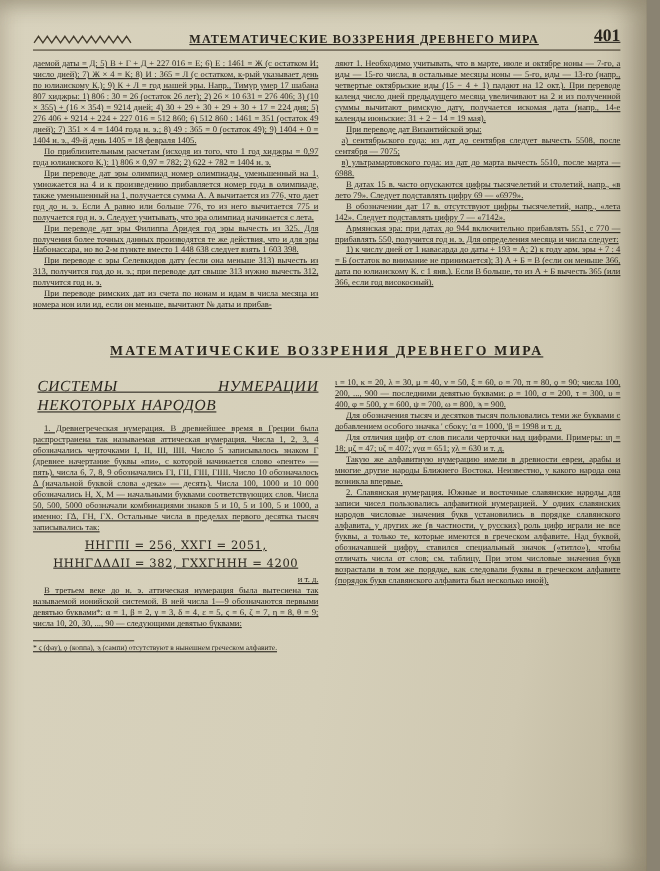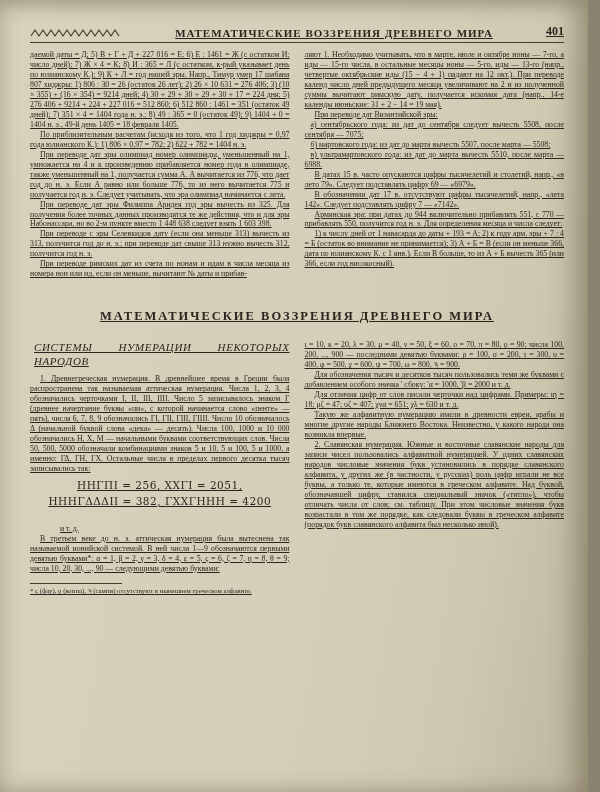--- a/index.html
+++ b/index.html
@@ -22,46 +22,46 @@
     display:flex; align-items:flex-end; gap:10px;
     border-bottom:1px solid #453d2e;
     padding-bottom:3px;
   }
   .ornament { flex:0 0 auto; margin-bottom:1px; }
   .running-title {
     flex:1; text-align:center;
     font-weight:bold; font-size:11px; letter-spacing:1px;
     white-space:nowrap; overflow:hidden;
   }
-  .page-number { font-weight:bold; font-size:12px; }
+  .page-number { font-weight:bold; font-size:16px; }
   .columns { display:flex; gap:15px; margin-top:7px; }
   .col {
     flex:1 1 0; min-width:0;
     font-size:7.8px; line-height:1.28;
     text-align:justify;
   }
   .col p { text-indent:10px; margin:0; }
   .col p.noindent { text-indent:0; }
   .col p.hang { text-indent:6px; }
   .mid-title {
     text-align:center; font-weight:bold;
     font-size:12.5px; letter-spacing:2px;
     margin:30px 0 16px 0;
     white-space:nowrap;
   }
   .subsec {
-    font-style:italic; font-size:11px; letter-spacing:0.6px;
+    font-style:italic; font-size:14px; letter-spacing:0.6px;
     margin:0 0 6px 4px;
   }
   .formula {
     text-align:center; font-size:10.5px; line-height:1.5;
-    margin:4px 0 14px 0; letter-spacing:0.5px;
+    margin:4px 0 2px 0; letter-spacing:0.5px;
     font-family:"DejaVu Serif",serif;
   }
-  .etc { text-align:left; font-size:7.8px; margin-bottom:3px;padding-left:30px; }
+  .etc { text-align:right; font-size:7.8px; margin-bottom:3px;padding-left:30px; }
   .footnote {
     position:relative; margin-top:10px; padding-top:4px;
     font-size:6.8px; line-height:1.3; text-align:left;
   }
   .footnote::before {
     content:""; position:absolute; top:0; left:0; width:92px;
     border-top:1px solid #453d2e;
   }
 </style>
 </head>
@@ -83,21 +83,20 @@
       <p>По приблизительным расчетам (исходя из того, что 1 год хиджры = 0,97 года юлианского К.): 1) 806 × 0,97 = 782; 2) 622 + 782 = 1404 н. э.</p>
       <p>При переводе дат эры олимпиад номер олимпиады, уменьшенный на 1, умножается на 4 и к произведению прибавляется номер года в олимпиаде, также уменьшенный на 1, получается сумма А. А вычитается из 776, что дает год до н. э. Если А равно или больше 776, то из него вычитается 775 и получается год н. э. Следует учитывать, что эра олимпиад начинается с лета.</p>
       <p>При переводе дат эры Филиппа Аридея год эры вычесть из 325. Для получения более точных данных производятся те же действия, что и для эры Набонассара, но во 2-м пункте вместо 1 448 638 следует взять 1 603 398.</p>
       <p>При переводе с эры Селевкидов дату (если она меньше 313) вычесть из 313, получится год до н. э.; при переводе дат свыше 313 нужно вычесть 312, получится год н. э.</p>
       <p>При переводе римских дат из счета по нонам и идам в числа месяца из номера нон или ид, если он меньше, вычитают № даты и прибав-</p>
     </div>
     <div class="col">
       <p class="noindent">ляют 1. Необходимо учитывать, что в марте, июле и октябре ноны — 7-го, а иды — 15-го числа, в остальные месяцы ноны — 5-го, иды — 13-го (напр., четвертые октябрьские иды (15 − 4 + 1) падают на 12 окт.). При переводе календ число дней предыдущего месяца увеличивают на 2 и из полученной суммы вычитают римскую дату, получается искомая дата (напр., 14-е календы июньские: 31 + 2 − 14 = 19 мая).</p>
       <p>При переводе дат Византийской эры:</p>
       <p class="hang">а) сентябрьского года: из дат до сентября следует вычесть 5508, после сентября — 7075;</p>
-      <p class="hang">б) мартовского года: из дат до марта вычесть 5507, после марта — 5508;</p>
       <p class="hang">в) ультрамартовского года: из дат до марта вычесть 5510, после марта — 6988.</p>
       <p>В датах 15 в. часто опускаются цифры тысячелетий и столетий, напр., «в лето 79». Следует подставлять цифру 69 — «6979».</p>
       <p>В обозначении дат 17 в. отсутствуют цифры тысячелетий, напр., «лета 142». Следует подставлять цифру 7 — «7142».</p>
       <p>Армянская эра: при датах до 944 включительно прибавлять 551, с 770 — прибавлять 550, получится год н. э. Для определения месяца и числа следует:</p>
       <p>1) к числу дней от 1 навасарда до даты + 193 = А; 2) к году арм. эры + 7 : 4 = Б (остаток во внимание не принимается); 3) А + Б = В (если он меньше 366, дата по юлианскому К. с 1 янв.). Если В больше, то из А + Б вычесть 365 (или 366, если год високосный).</p>
     </div>
   </div>
 
   <h1 class="mid-title">МАТЕМАТИЧЕСКИЕ ВОЗЗРЕНИЯ ДРЕВНЕГО МИРА</h1>
 
@@ -108,20 +107,20 @@
       <div class="formula">
         <div>ННΓΠI = 256,   ХХΓI = 2051,</div>
         <div>НННΓΔΔΔII = 382,   ΓХХΓННН = 4200</div>
       </div>
       <p class="noindent etc">и т. д.</p>
       <p>В третьем веке до н. э. аттическая нумерация была вытеснена так называемой ионийской системой. В ней числа 1—9 обозначаются первыми девятью буквами*: α = 1, β = 2, γ = 3, δ = 4, ε = 5, ϛ = 6, ζ = 7, η = 8, θ = 9; числа 10, 20, 30, ..., 90 — следующими девятью буквами:</p>
       <div class="footnote">* ϛ (фау), ϙ (коппа), ϡ (сампи) отсутствуют в нынешнем греческом алфавите.</div>
     </div>
     <div class="col">
       <p class="noindent">ι = 10, κ = 20, λ = 30, μ = 40, ν = 50, ξ = 60, ο = 70, π = 80, ϙ = 90; числа 100, 200, ..., 900 — последними девятью буквами: ρ = 100, σ = 200, τ = 300, υ = 400, φ = 500, χ = 600, ψ = 700, ω = 800, ϡ = 900.</p>
-      <p>Для обозначения тысяч и десятков тысяч пользовались теми же буквами с добавлением особого значка ' сбоку: 'α = 1000, 'β = 2000 и т. д.</p>
+      <p>Для обозначения тысяч и десятков тысяч пользовались теми же буквами с добавлением особого значка ' сбоку: 'α = 1000, 'β = 1998 и т. д.</p>
       <p>Для отличия цифр от слов писали черточки над цифрами. Примеры: ιη = 18; μζ = 47; υζ = 407; χνα = 651; χλ = 630 и т. д.</p>
       <p>Такую же алфавитную нумерацию имели в древности евреи, арабы и многие другие народы Ближнего Востока. Неизвестно, у какого народа она возникла впервые.</p>
       <p>2. Славянская нумерация. Южные и восточные славянские народы для записи чисел пользовались алфавитной нумерацией. У одних славянских народов числовые значения букв установились в порядке славянского алфавита, у других же (в частности, у русских) роль цифр играли не все буквы, а только те, которые имеются в греческом алфавите. Над буквой, обозначавшей цифру, ставился специальный значок («титло»), чтобы отличать числа от слов; см. таблицу. При этом числовые значения букв возрастали в том же порядке, как следовали буквы в греческом алфавите (порядок букв славянского алфавита был несколько иной).</p>
     </div>
   </div>
 
 </div>
 
 </body></html>

